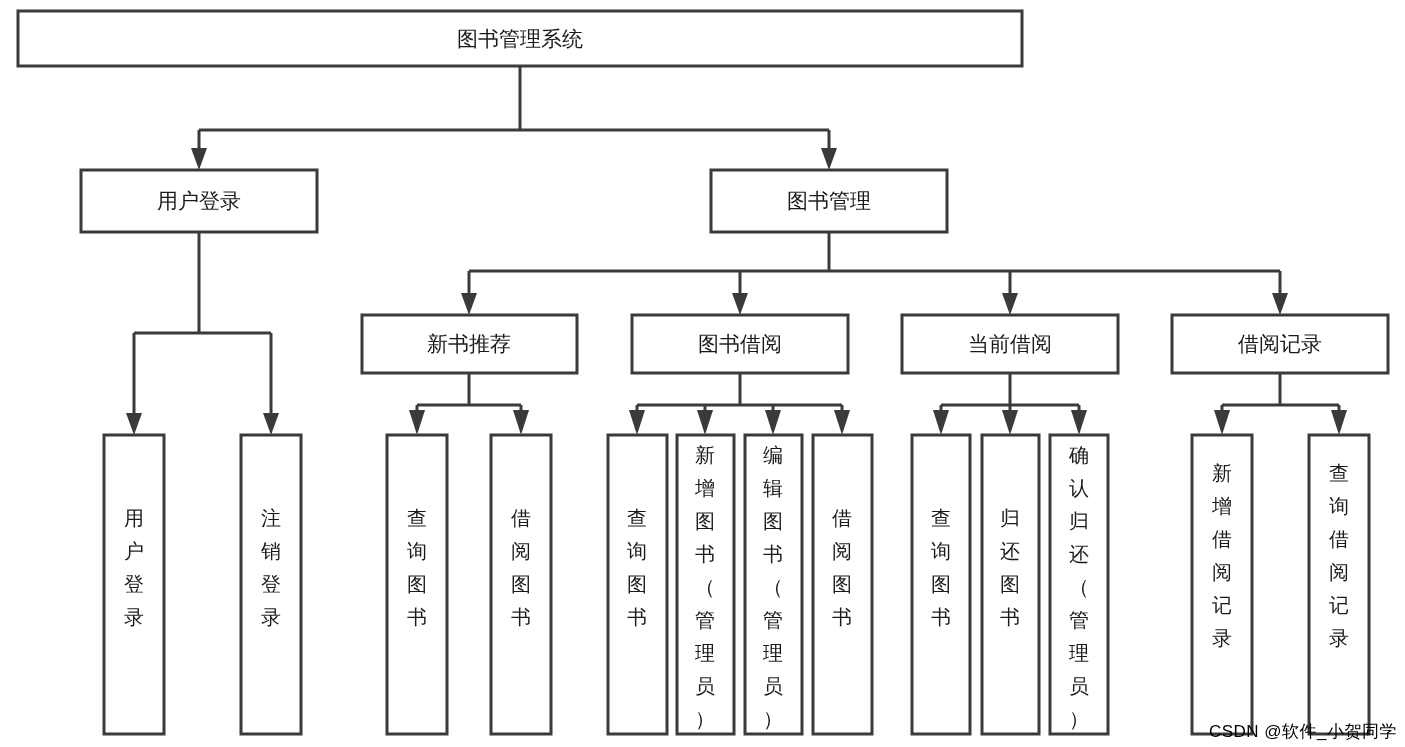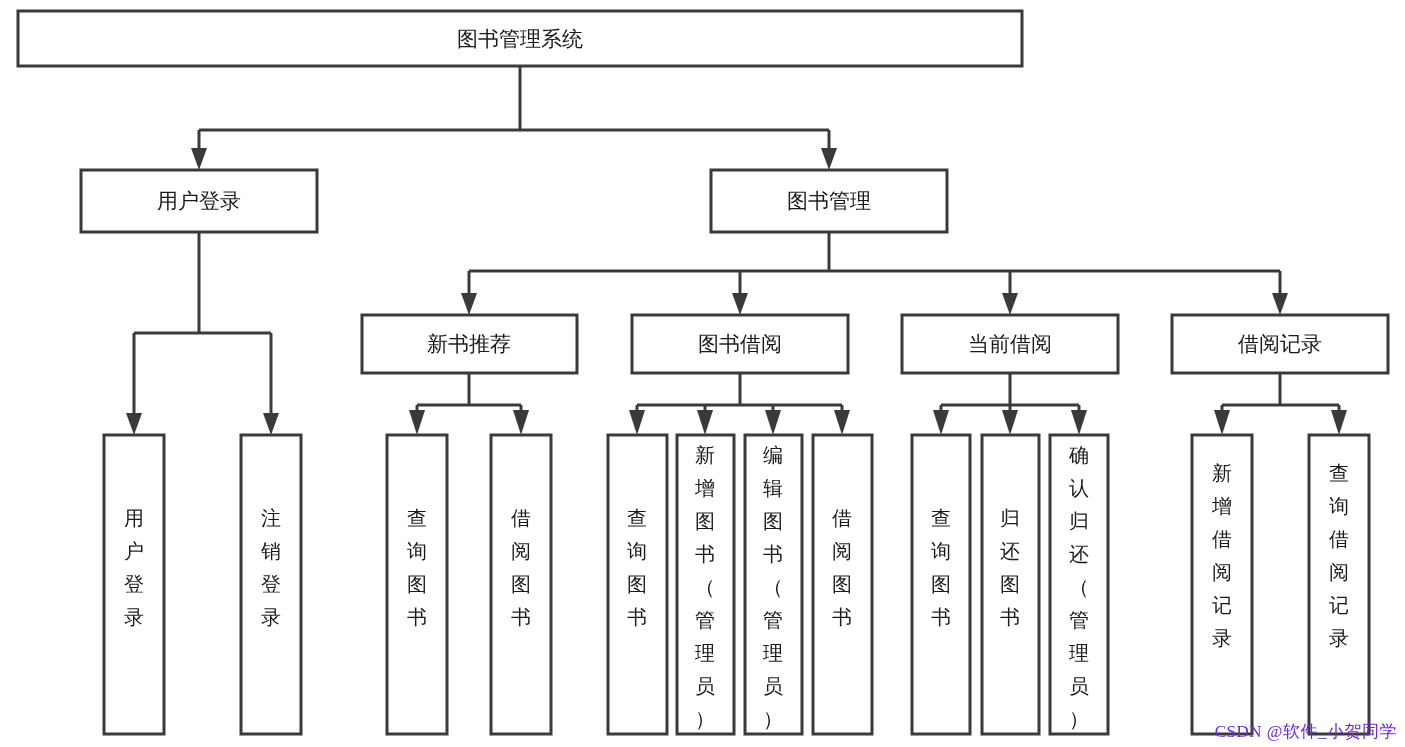--- a/index.html
+++ b/index.html
@@ -17,22 +17,22 @@
     font-size:21px;fill:#1a1a1a;
     text-anchor:middle;dominant-baseline:middle;
   }
   .leaf-label{
     font-family:"DejaVu Sans","Liberation Sans",sans-serif;
     font-size:20px;fill:#1a1a1a;
     text-anchor:middle;
   }
   .watermark{
     position:absolute;right:8px;bottom:4px;
-    font-family:Liberation Serif, serif;
-    font-size:17px;color:#6d28d9;white-space:nowrap;
+    font-family:Liberation Sans, sans-serif;
+    font-size:17px;color:#000000;white-space:nowrap;
     letter-spacing:0.5px;pointer-events:none;
   }
 </style>
 </head>
 <body>
 
 <svg id="diagram" viewBox="0 0 1405 747" xmlns="http://www.w3.org/2000/svg">
 
   <g>
 

